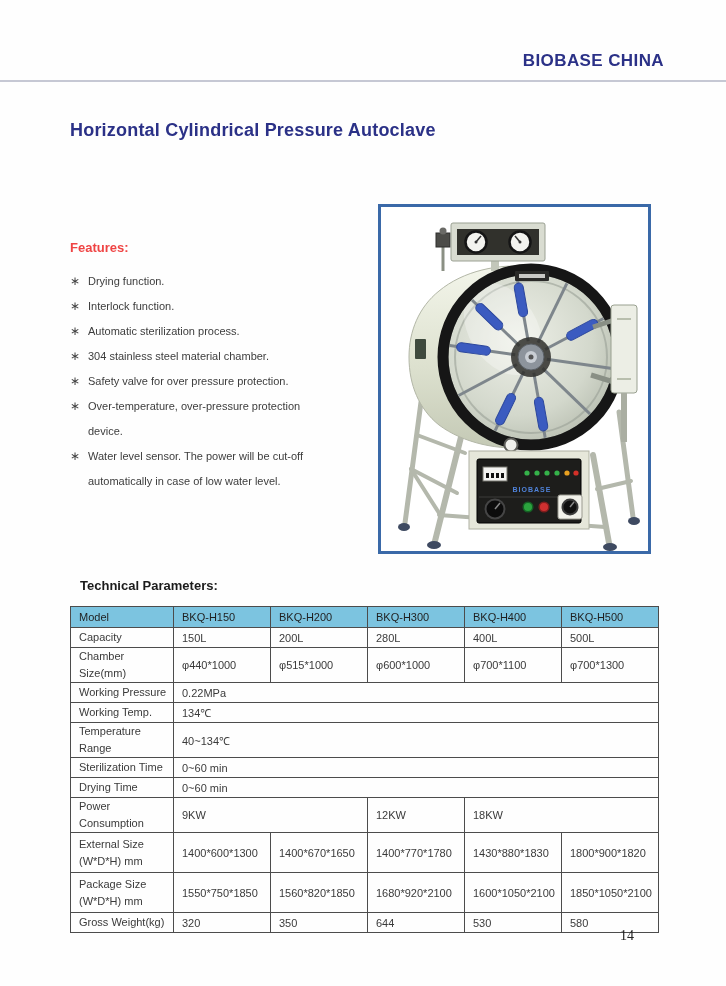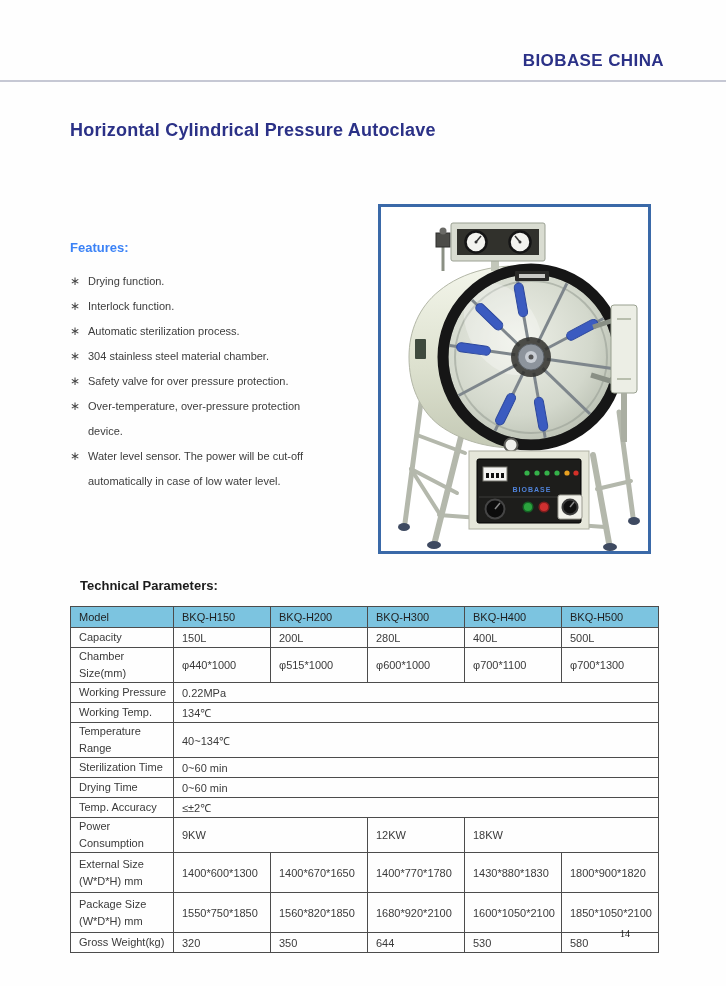--- a/index.html
+++ b/index.html
@@ -10,21 +10,21 @@
   .brand{
     position:absolute;top:51px;right:62px;
     font-size:17px;font-weight:bold;color:var(--brand-navy,#2b3187);letter-spacing:.4px;
   }
   .rule{position:absolute;top:80px;left:0;width:726px;height:2px;background:#c6c8d4;}
   .title{
     position:absolute;top:120px;left:70px;
     font-size:18px;font-weight:bold;color:var(--brand-navy,#2b3187);letter-spacing:.2px;
   }
   .features{position:absolute;top:240px;left:70px;width:302px;}
-  .features .f-head{font-size:13px;font-weight:bold;color:#3b82f6;margin:0 0 14px 0;}
+  .features .f-head{font-size:13px;font-weight:bold;color:#ef4444;margin:0 0 14px 0;}
   .feat{display:flex;font-size:11px;color:#3d3d3d;line-height:25px;}
   .feat .bullet{width:18px;flex:none;font-size:12px;color:#3d3d3d;}
   .feat .ftext{white-space:pre-line;}
   .photo-frame{
     position:absolute;top:204px;left:378px;width:267px;height:344px;
     border:3px solid var(--photo-frame-blue,#3a69a8);background:#ffffff;
   }
   .tech-head{position:absolute;top:578px;left:80px;font-size:13px;font-weight:bold;color:#1b1b1b;}
   table.params{
     position:absolute;top:606px;left:70px;width:588px;
@@ -33,21 +33,21 @@
   }
   .params th,.params td{
     border:1px solid #4c4c4c;padding:0 3px 0 8px;text-align:left;
     font-weight:normal;height:19px;overflow:hidden;vertical-align:middle;
   }
   .params th{background:var(--table-header-bg,#7cc4e0);height:20px;color:#1f1f1f;}
   .params td.lbl{white-space:pre-line;line-height:1.55;}
   .params tr.tall td{height:39px;}
   .page-num{
     position:absolute;top:928px;left:620px;
-    font-family:"Liberation Serif",serif;font-size:10px;color:#222;
+    font-family:"Liberation Serif",serif;font-size:14px;color:#222;
   }
 </style>
 </head>
 <body>
 
 <div class="page">
 
   <div class="brand">BIOBASE CHINA</div>
   <div class="rule"></div>
 
@@ -268,24 +268,20 @@
         </tr>
         <tr>
           <td class="lbl">Sterilization Time</td>
           <td colspan="5">0~60 min</td>
         </tr>
         <tr>
           <td class="lbl">Drying Time</td>
           <td colspan="5">0~60 min</td>
         </tr>
         <tr>
-          <td class="lbl">Temp. Accuracy</td>
-          <td colspan="5">≤±2℃</td>
-        </tr>
-        <tr>
           <td class="lbl">Power Consumption</td>
           <td colspan="2">9KW</td>
           <td colspan="1">12KW</td>
           <td colspan="2">18KW</td>
         </tr>
         <tr class="tall">
           <td class="lbl">External Size
 (W*D*H) mm</td>
           <td colspan="1">1400*600*1300</td>
           <td colspan="1">1400*670*1650</td>

